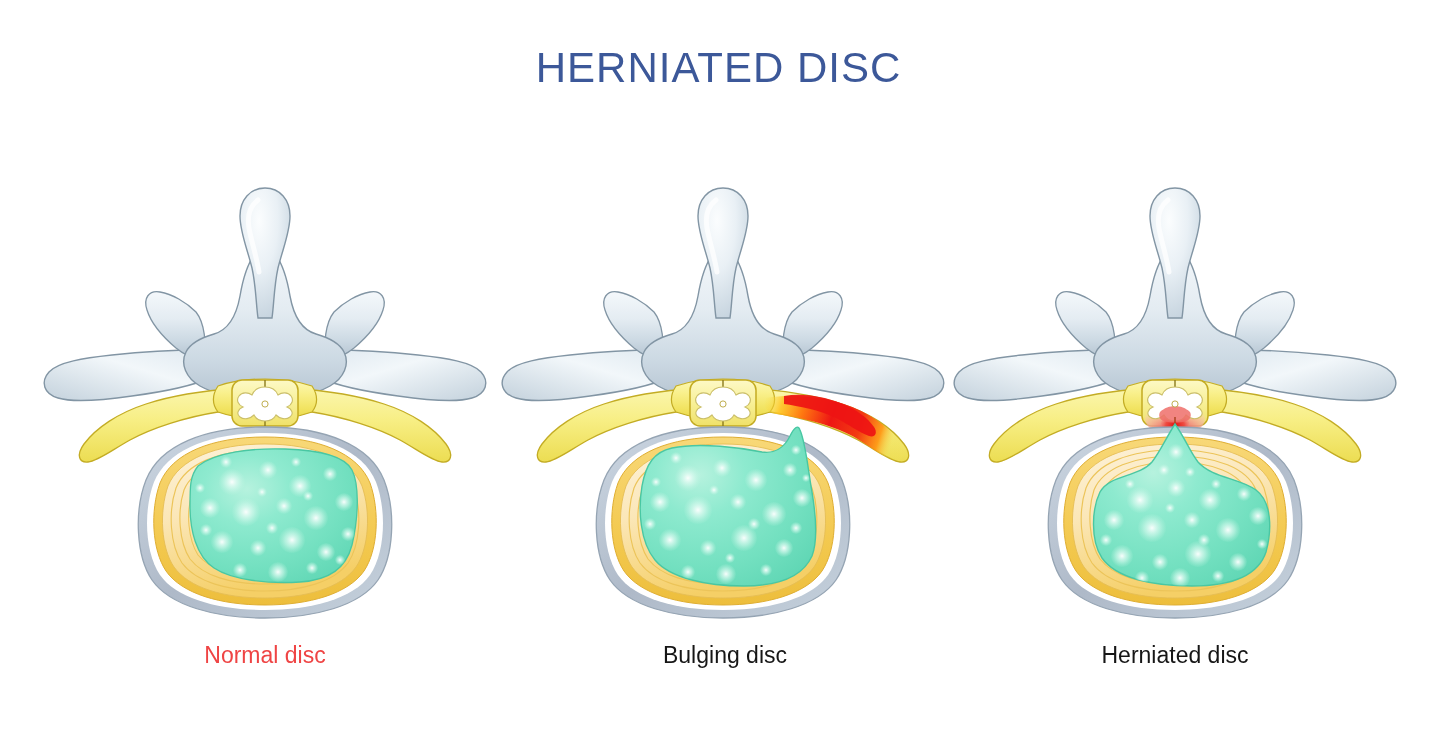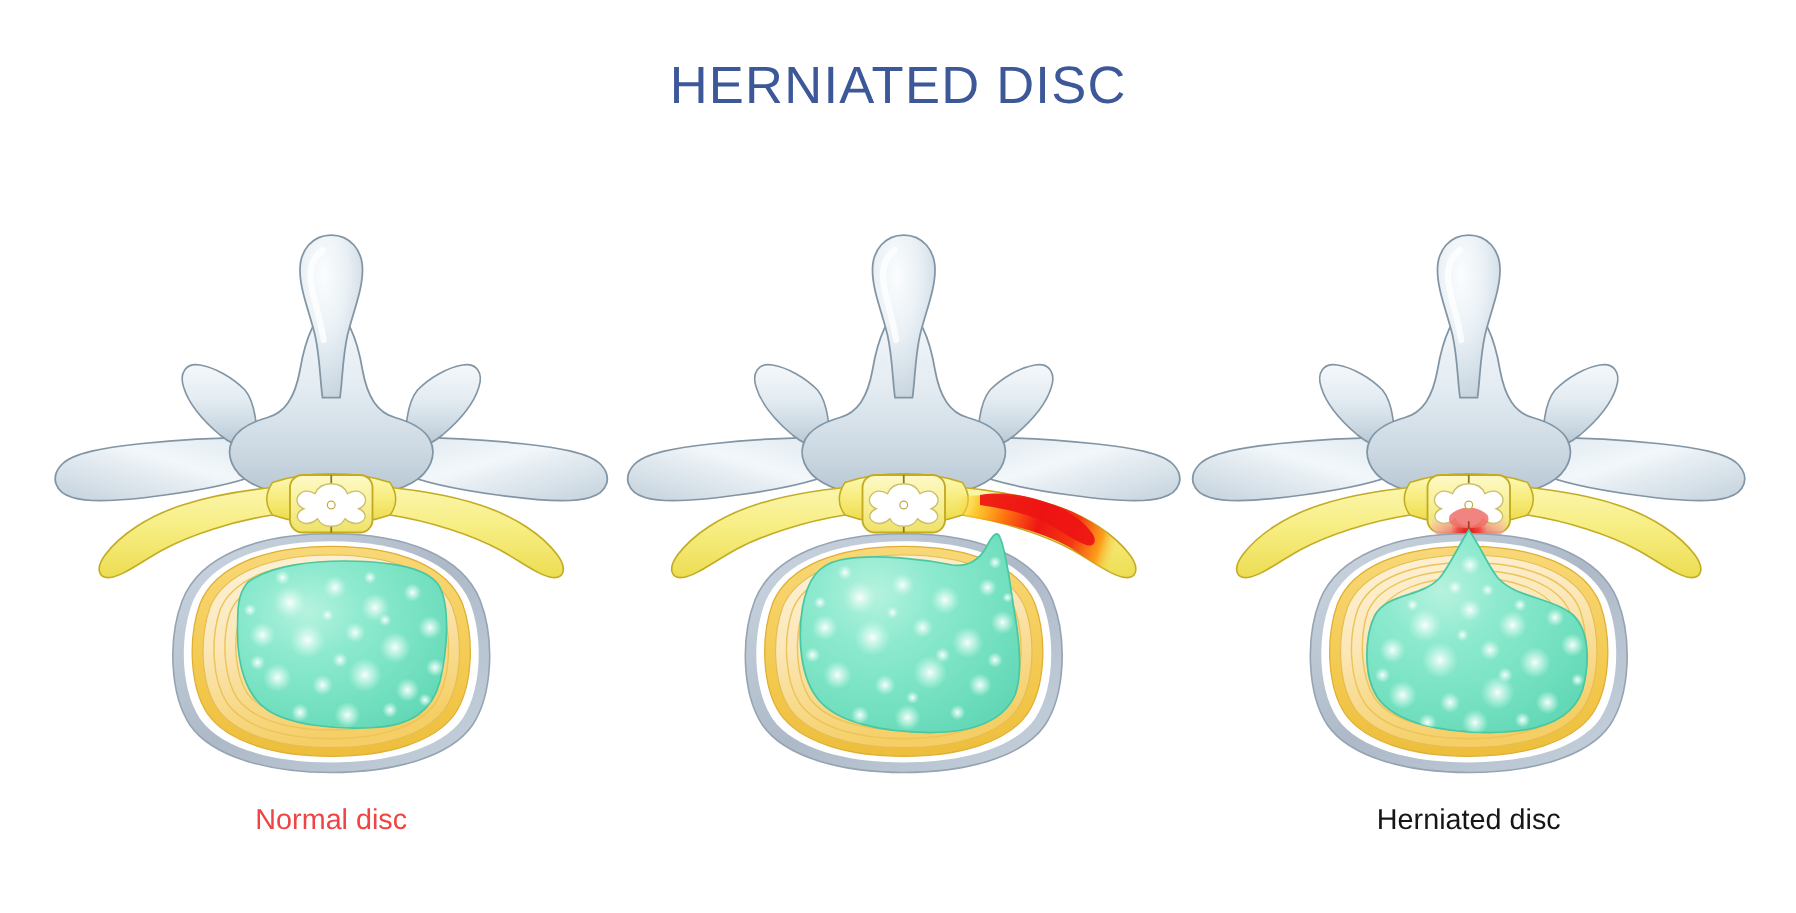--- a/index.html
+++ b/index.html
@@ -519,15 +519,16 @@
             <circle cx="1216" cy="484" r="5" fill="url(#gBubble)"></circle>
             <circle cx="1130" cy="484" r="5" fill="url(#gBubble)"></circle>
             <circle cx="1204" cy="540" r="6" fill="url(#gBubble)"></circle>
           </g>
         </g>
       </g>
     </g>
   </svg>
 
   <div class="panel-caption" id="caption-0" style="color: #ef4444;">Normal disc</div>
+  <div class="panel-caption" id="caption-1" style="color: rgb(22, 22, 22);">Bulging disc</div>
   <div class="panel-caption" id="caption-2" style="color: rgb(22, 22, 22);">Herniated disc</div>
 
 </div>
 
 </body></html>

